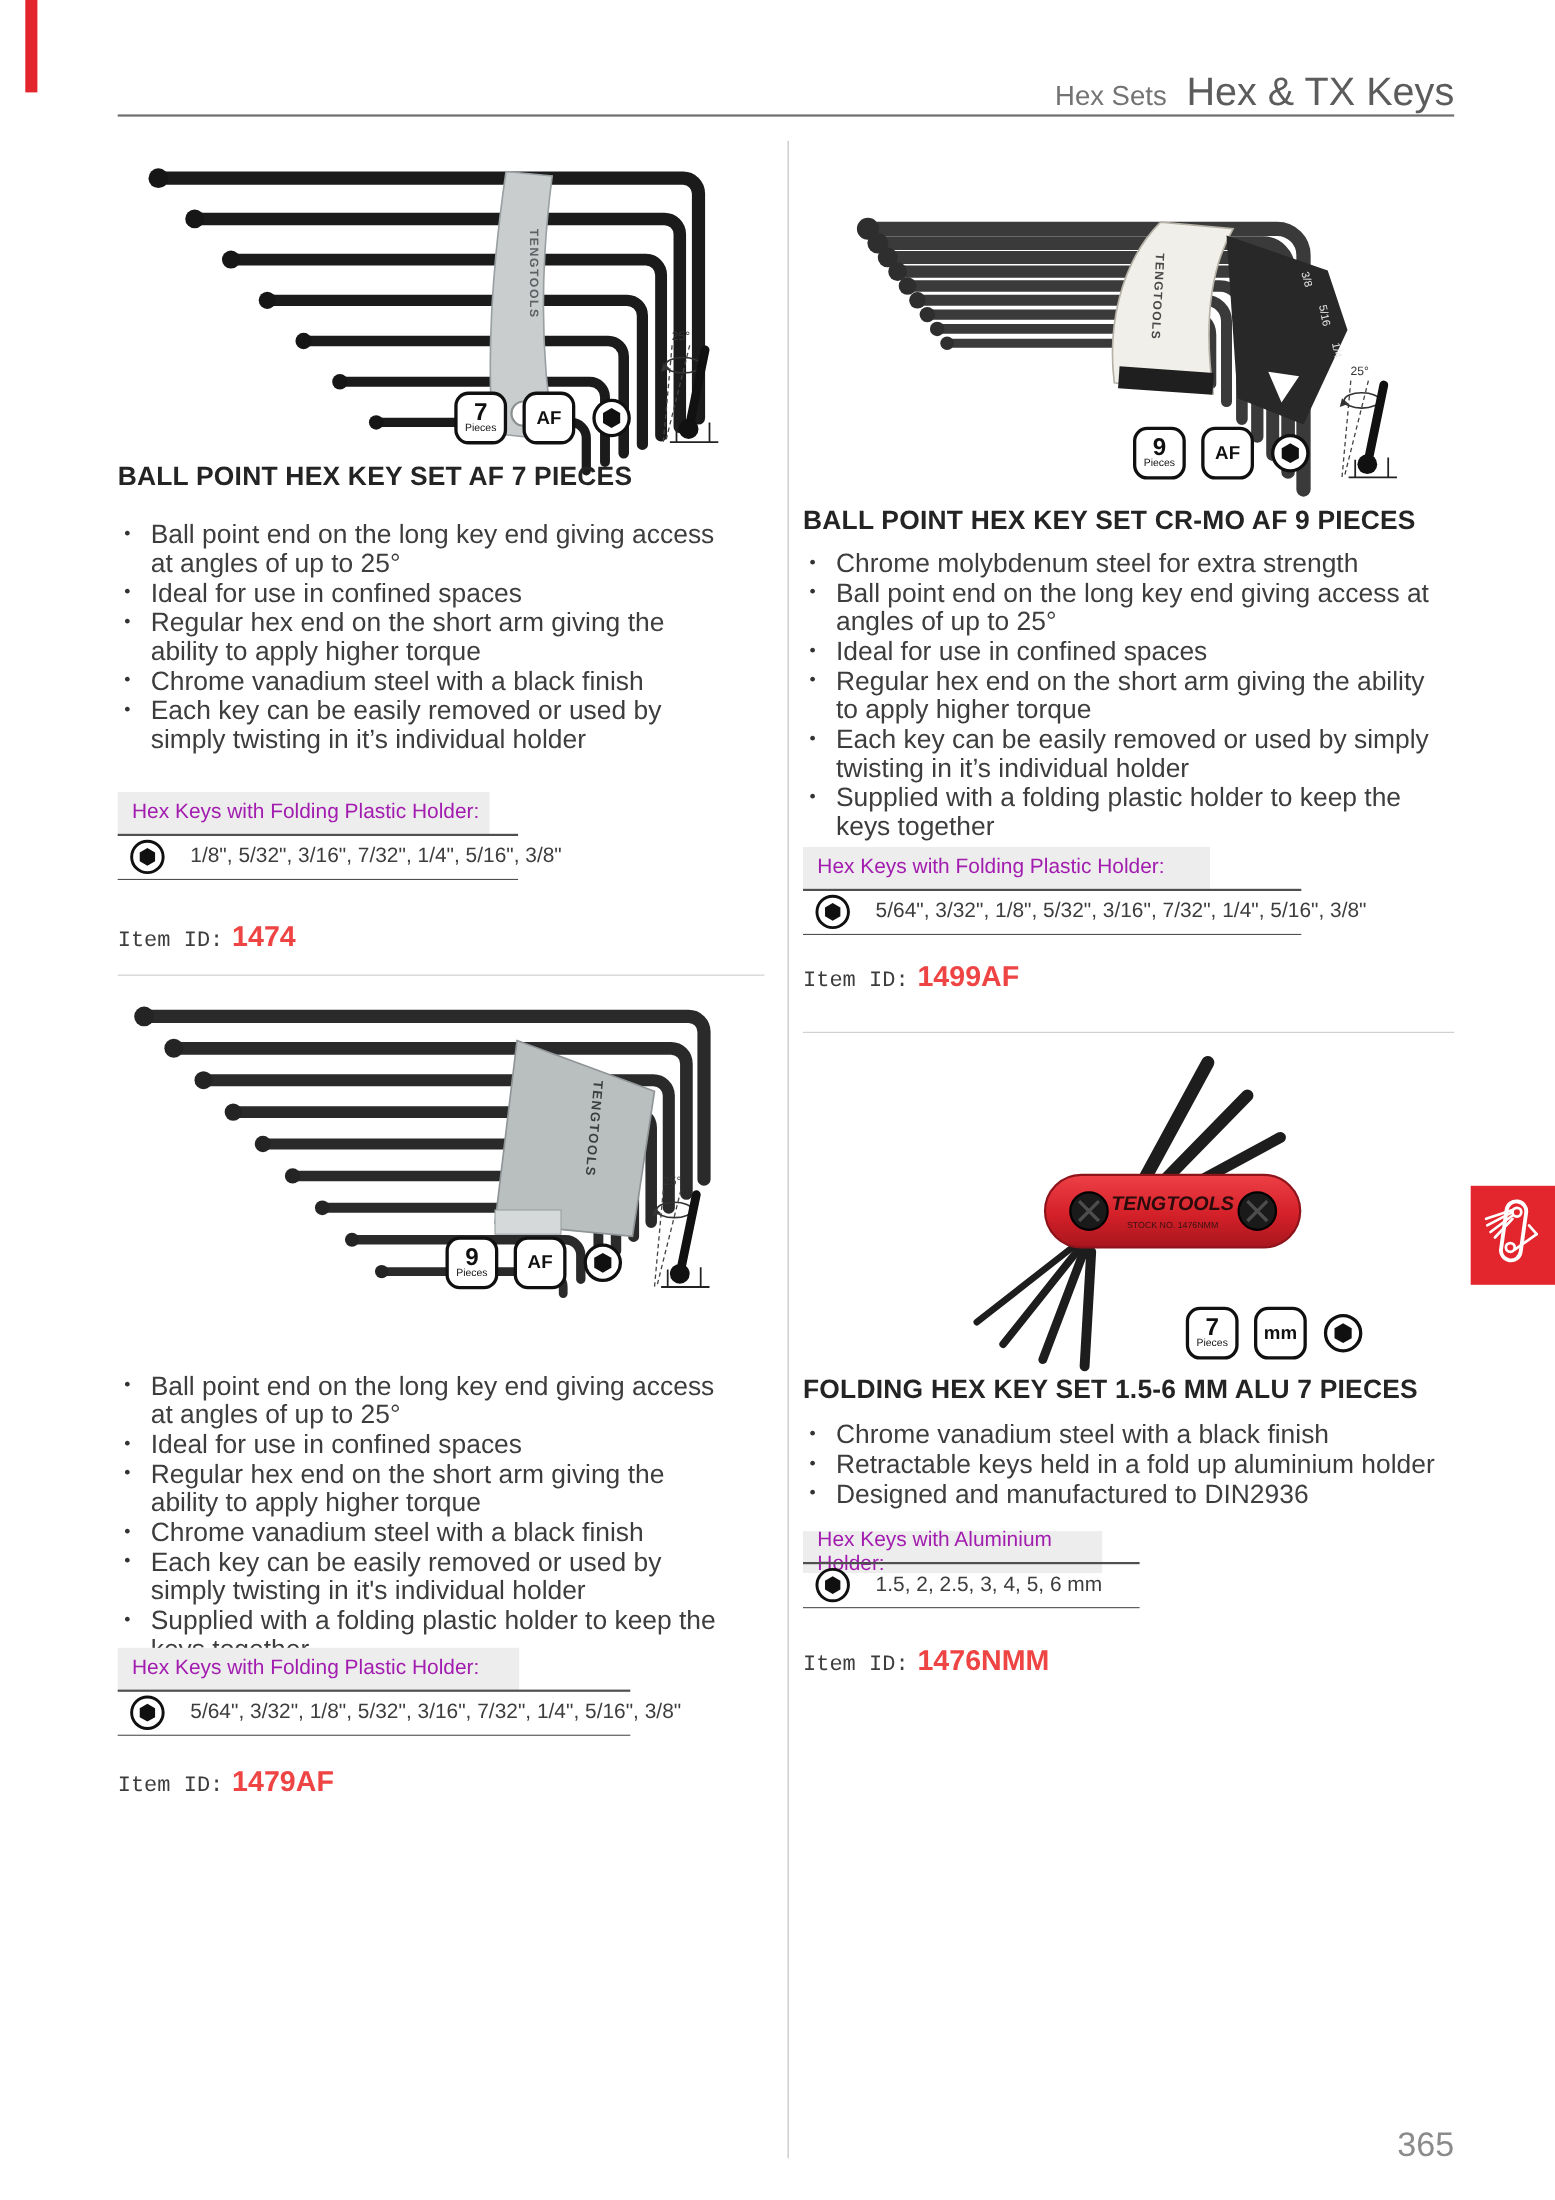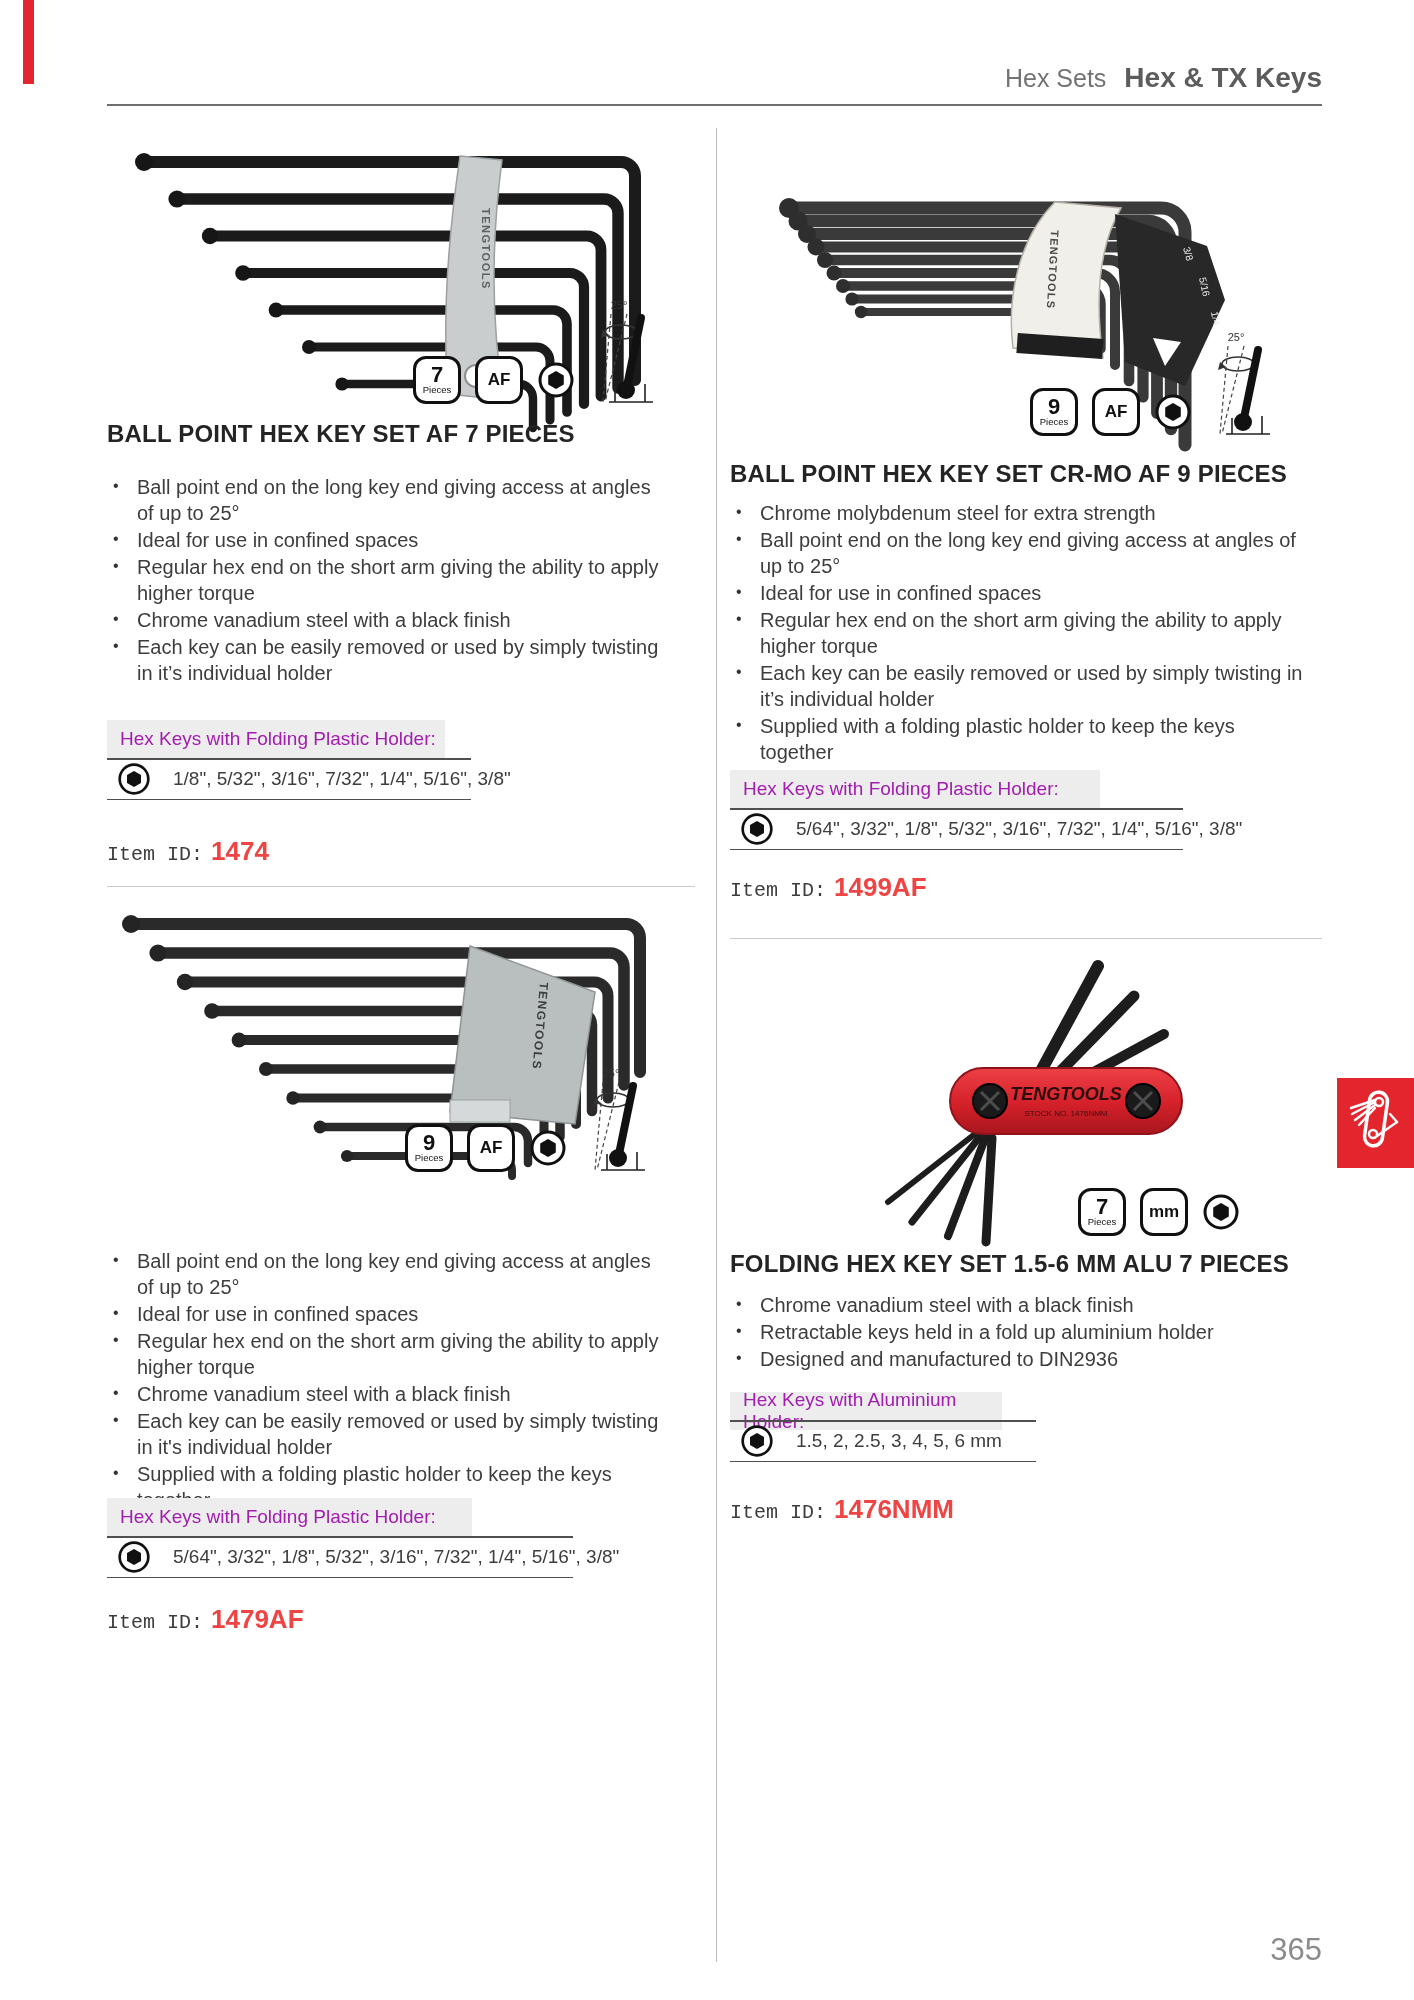--- a/index.html
+++ b/index.html
@@ -3,30 +3,30 @@
 <meta charset="utf-8">
 <style>
   html,body{margin:0;padding:0;background:#fff;}
   .page{position:relative;width:1414px;height:2000px;background:#ffffff;overflow:hidden;
         font-family:"Liberation Sans", sans-serif;color:#3d3d3d;}
   .abs{position:absolute;}
 
   
   .hdr{position:absolute;top:62px;left:107px;width:1215px;text-align:right;white-space:nowrap;}
   .hdr .sec{font-size:25px;color:#737373;margin-right:18px;}
-  .hdr .ttl{font-size:28px;font-weight:bold;color:#5c5c5c;}
+  .hdr .ttl{font-size:36px;font-weight:normal;color:#5c5c5c;}
   .hdr-rule{position:absolute;top:104px;left:107px;width:1215px;height:2px;background:#6e6e6e;}
   .corner-bar{position:absolute;top:0;left:23px;width:11px;height:84px;background:#e3262e;}
 
   .vdivider{position:absolute;left:716px;top:128px;width:1px;height:1834px;background:#bcbcbc;}
   .hdivider{position:absolute;height:1px;background:#cccccc;}
 
   
   .ptitle{position:absolute;font-size:24px;font-weight:bold;color:#242424;letter-spacing:.2px;white-space:nowrap;}
-  ul.bullets{position:absolute;margin:0;padding:0;list-style:none;font-size:20px;line-height:26px;color:#3d3d3d;}
+  ul.bullets{position:absolute;margin:0;padding:0;list-style:none;font-size:24px;line-height:26px;color:#3d3d3d;}
   ul.bullets li{position:relative;padding-left:30px;margin:0 0 1px 0;}
   ul.bullets li::before{content:"\2022";position:absolute;left:6px;top:-1px;font-size:16px;color:#333;}
 
   .graybar{position:absolute;height:38px;background:#ededed;font-size:19px;color:#a21caf;
            display:flex;align-items:center;padding-left:13px;box-sizing:border-box;}
   .rule-dark{position:absolute;height:2px;background:#4f4f4f;}
   .rule-thin{position:absolute;height:1px;background:#4f4f4f;}
   .sizesrow{position:absolute;height:40px;display:flex;align-items:center;gap:22px;padding-left:10px;}
   .sizesrow .txt{font-size:19px;color:#3d3d3d;white-space:nowrap;}
 

